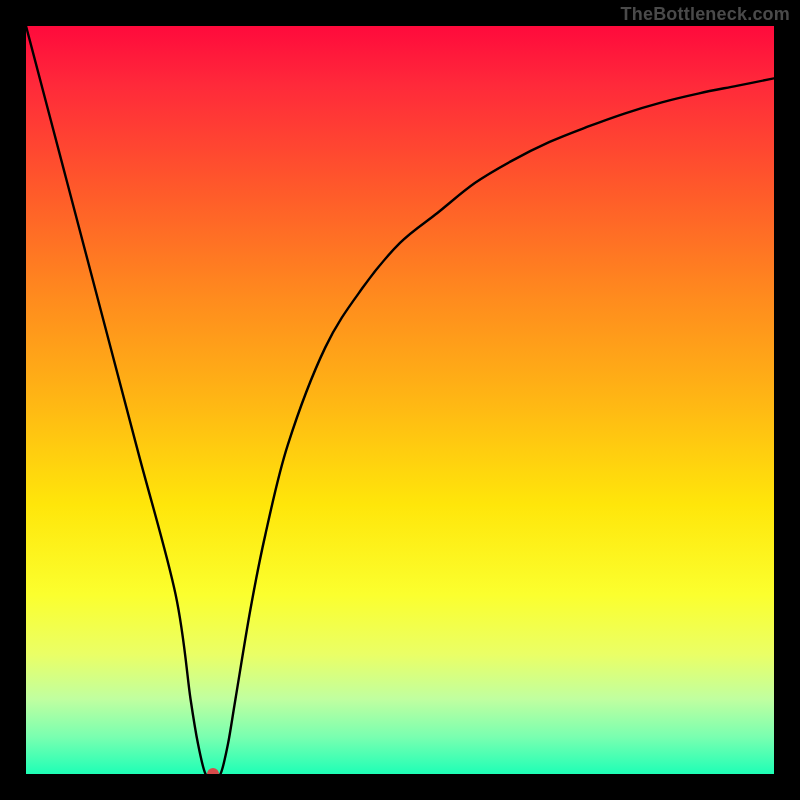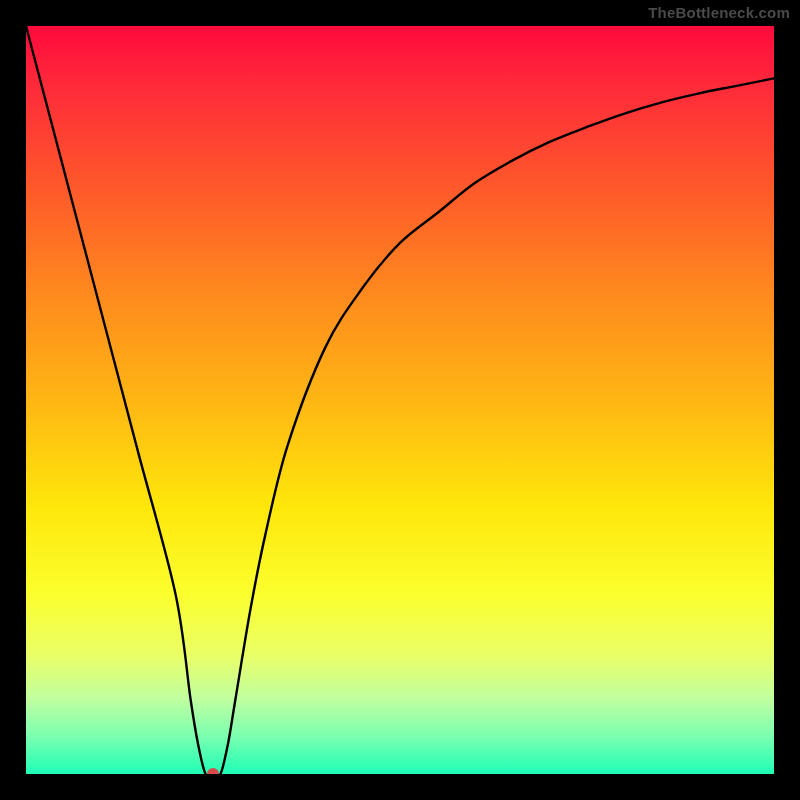--- a/index.html
+++ b/index.html
@@ -37,21 +37,21 @@
       #c0ffa0 90%,
       #7affb0 95%,
       #1effb6 100%
     );
   }
   .watermark {
     position: absolute;
     top: 4px;
     right: 10px;
     color: #4a4a4a;
-    font-size: 15px;
+    font-size: 18px;
     font-weight: 600;
     letter-spacing: 0.2px;
     user-select: none;
   }
   svg.curve {
     position: absolute;
     top: 0;
     left: 0;
     width: 748px;
     height: 748px;

